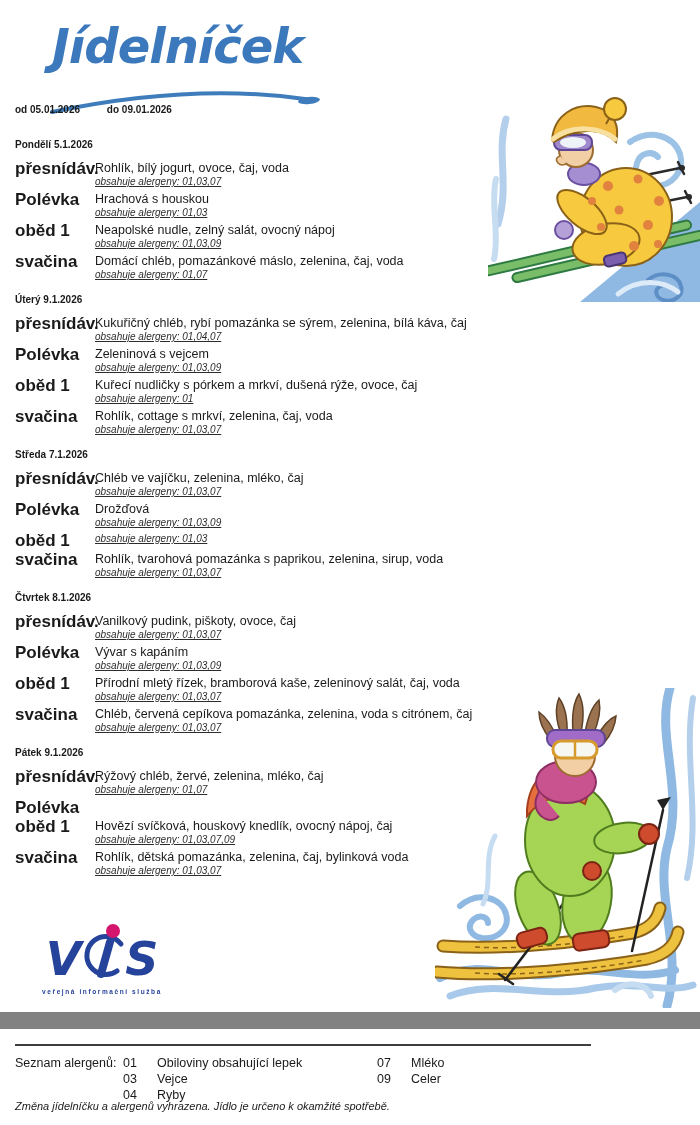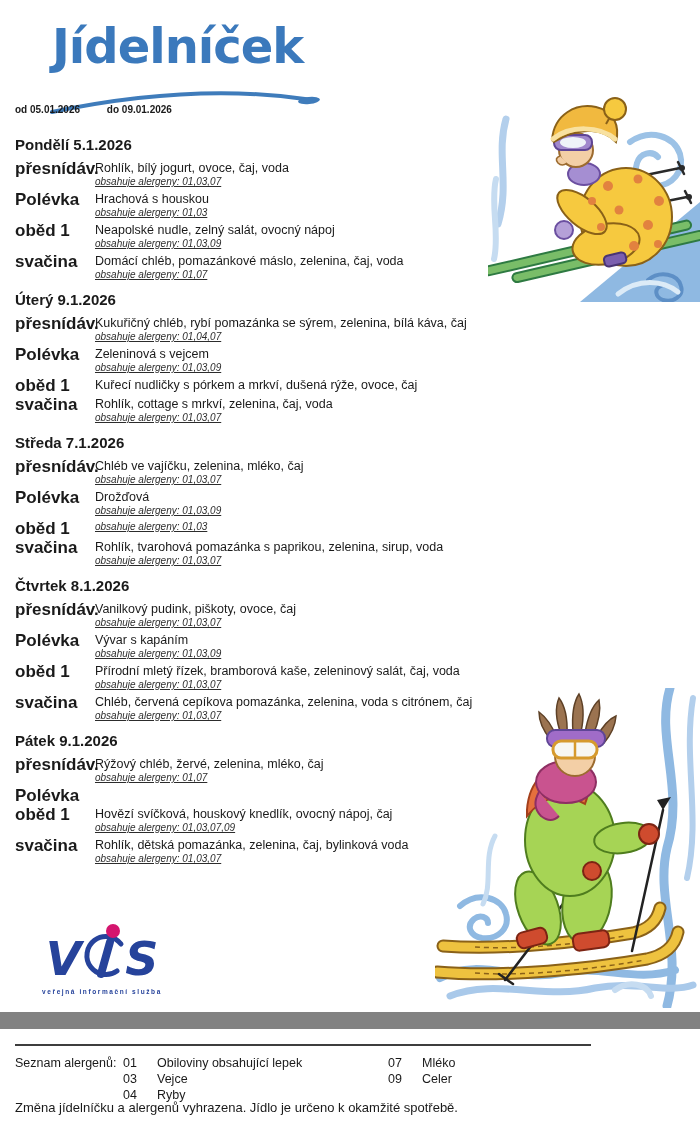--- a/index.html
+++ b/index.html
@@ -1,31 +1,31 @@
 <!DOCTYPE html>
 <html><head>
 <meta charset="utf-8">
 <style>
   * { margin:0; padding:0; box-sizing:border-box; }
   html,body { background:#ffffff; }
   body { font-family:"Liberation Sans", sans-serif; color:#1a1a1a; }
   .page { position:relative; width:700px; height:1125px; background:#fff; overflow:hidden; }
 
   
-  .title { position:absolute; left:52px; top:18px; font-size:48px; font-weight:bold; 
+  .title { position:absolute; left:52px; top:18px; font-size:48px; font-weight:bold; font-style:italic;
            letter-spacing:-1px; color:#3b79bc; font-family:"DejaVu Sans", sans-serif; }
   .swoosh { position:absolute; left:45px; top:88px; width:290px; height:30px; }
   .date-line { position:absolute; left:15px; top:104px; font-size:10px; font-weight:bold; }
   .date-line span { display:inline-block; }
   .date-to { margin-left:24px; }
 
   
   .menu-days { position:absolute; left:15px; top:136px; width:492px; }
   .day-block { margin-bottom:10px; }
-  .day-title { font-size:15px; font-weight:bold; line-height:18px; margin-bottom:7px; }
+  .day-title { font-size:10px; font-weight:bold; line-height:18px; margin-bottom:7px; }
   .menu-row { display:grid; grid-template-columns:80px 1fr; margin-bottom:4px; }
   .course-label { font-size:17px; font-weight:bold; line-height:15px; }
   .meal-text { font-size:12.5px; line-height:15px; }
   .allergen-note { font-size:10px; font-style:italic; line-height:12px; color:#2c2c2c;text-decoration:underline; }
 
   
   .illu-top { position:absolute; left:488px; top:84px; width:212px; height:218px; }
   .illu-bottom { position:absolute; left:435px; top:688px; width:265px; height:320px; }
 
   
@@ -38,23 +38,23 @@
                  color:#26439b; white-space:nowrap; }
 
   
   .gray-bar { position:absolute; left:0; top:1012px; width:700px; height:17px; background:#828282; }
   .allergen-section { position:absolute; left:15px; top:1044px; width:576px; }
   .allergen-rule { border-top:2px solid #3d3d3d; width:576px; margin-bottom:9px; }
   .allergen-grid { position:relative; font-size:12.5px; line-height:16px; }
   .allergen-label { position:absolute; left:0; top:0; }
   .allergen-col { position:absolute; top:0; }
   .allergen-col-1 { left:108px; }
-  .allergen-col-2 { left:362px;margin-left:11px; }
+  .allergen-col-2 { left:362px; }
   .allergen-item { display:grid; grid-template-columns:34px 1fr; white-space:nowrap; }
-  .footer-note { position:absolute; left:15px; top:1100px; font-size:13px; }
+  .footer-note { position:absolute; left:15px; top:1100px; font-size:11px;font-style:italic; }
 </style>
 </head>
 <body>
 
 <div class="page">
 
   <div class="title">Jídelníček</div>
   <svg class="swoosh" viewBox="0 0 290 30">
     <path d="M7,24 Q150,-6 268,12" fill="none" stroke="#3f7cbb" stroke-width="4" stroke-linecap="round"></path>
     <ellipse cx="264" cy="12.5" rx="11" ry="3.6" fill="#3f7cbb" transform="rotate(-6 264 12.5)"></ellipse>
@@ -172,20 +172,21 @@
       <div>
         <div class="meal-text">Zeleninová s vejcem</div>
         <div class="allergen-note">obsahuje alergeny: 01,03,09</div>
       </div>
     </div>
 
     <div class="menu-row">
       <div class="course-label">oběd 1</div>
       <div>
         <div class="meal-text">Kuřecí nudličky s pórkem a mrkví, dušená rýže, ovoce, čaj</div>
+        <div class="allergen-note">obsahuje alergeny: 01</div>
       </div>
     </div>
 
     <div class="menu-row">
       <div class="course-label">svačina</div>
       <div>
         <div class="meal-text">Rohlík, cottage s mrkví, zelenina, čaj, voda</div>
         <div class="allergen-note">obsahuje alergeny: 01,03,07</div>
       </div>
     </div>

